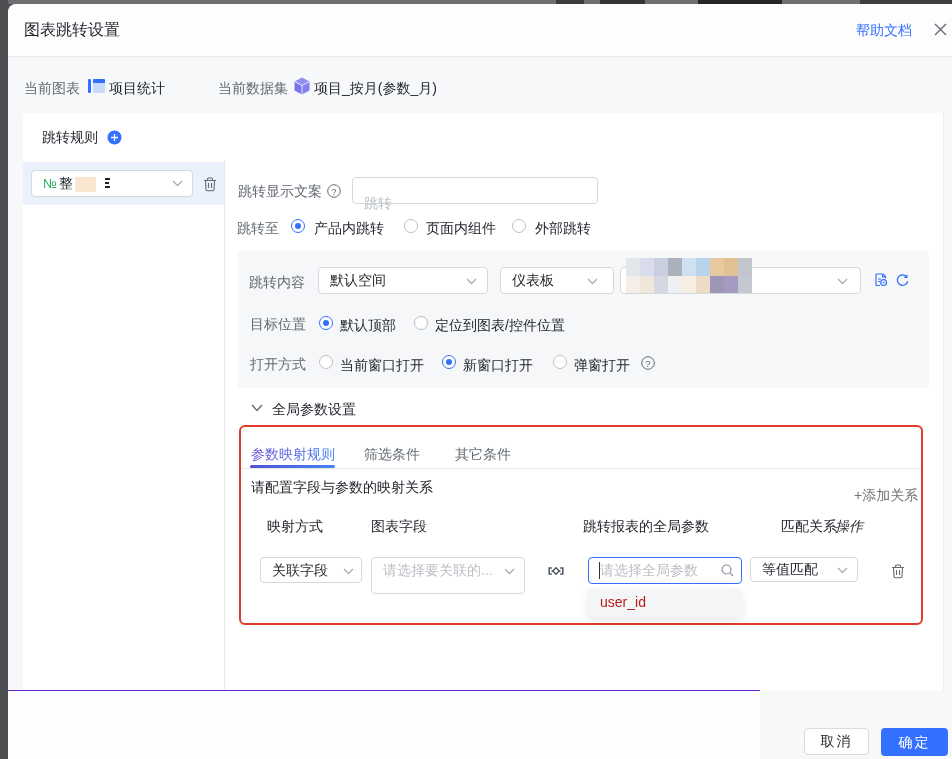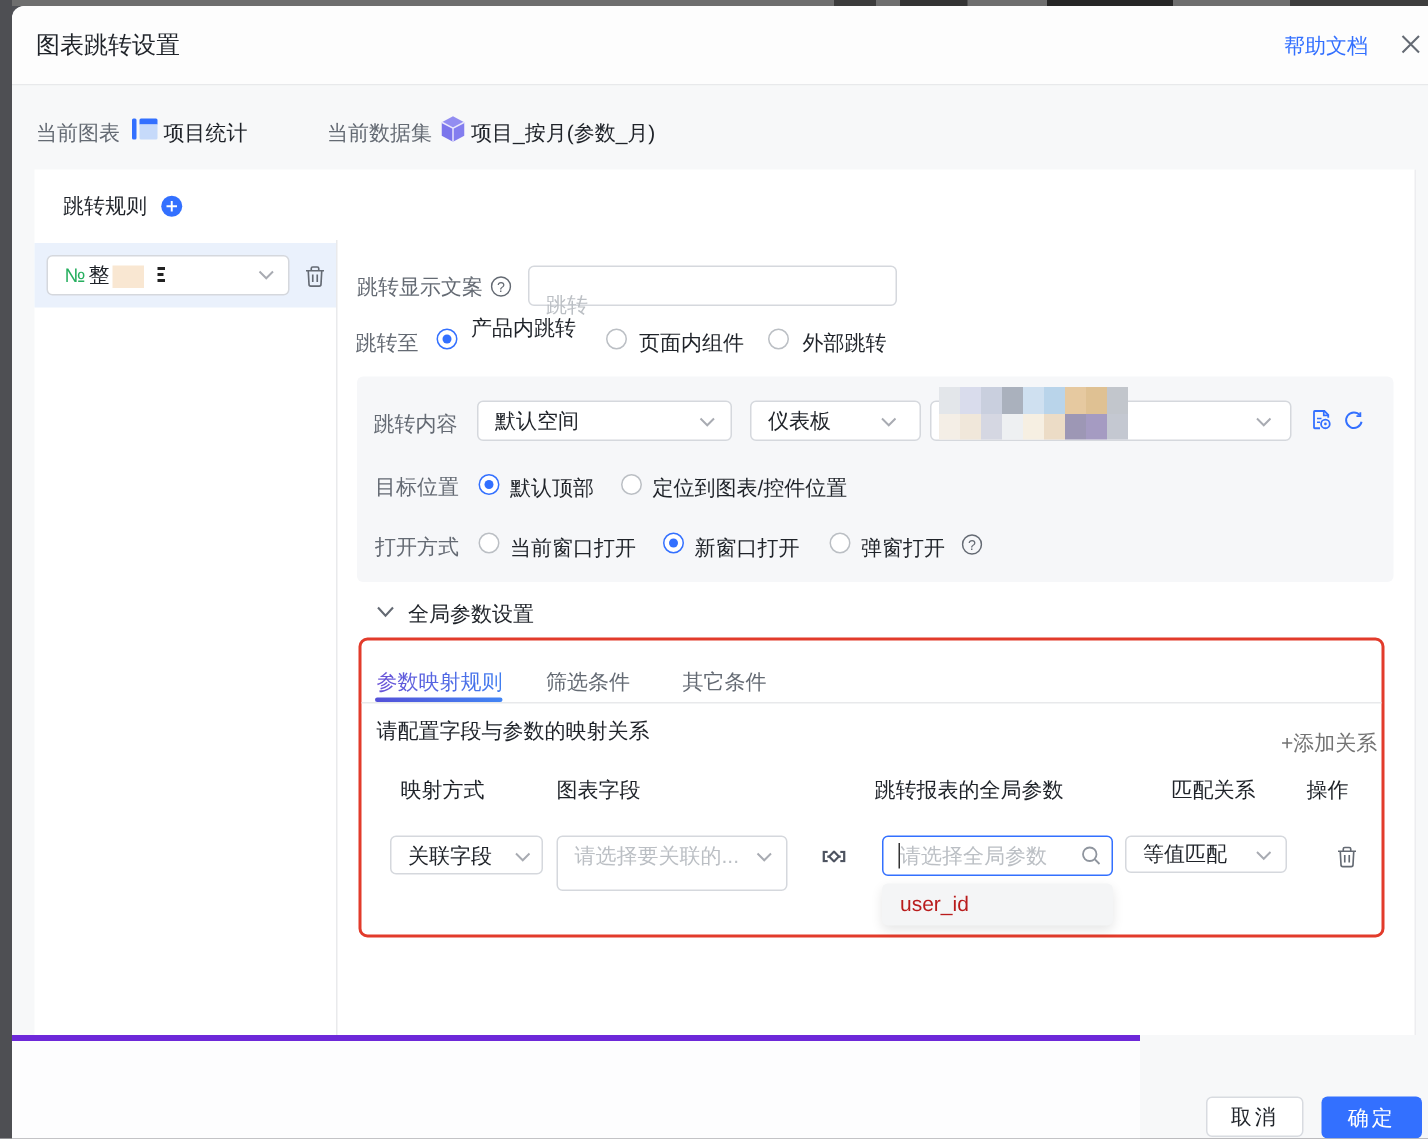--- a/index.html
+++ b/index.html
@@ -8,21 +8,21 @@
   .abs { position:absolute; }
   .dlg { position:absolute; left:8px; top:4px; width:944px; height:755px; background:#f7f8f9; border-radius:8px 0 0 0; overflow:hidden; }
   .hdr { position:absolute; left:0; top:0; width:944px; height:53px; background:#fdfdfd; border-bottom:1px solid #e8e9eb; border-radius:8px 0 0 0; }
   .title { position:absolute; left:16px; top:16px; font-size:16px; color:#1f2329; }
   .help { position:absolute; left:848px; top:18px; font-size:14px; color:#3370ff; }
   .gray { color:#646a73; }
   .dark { color:#1f2329; }
   .card { position:absolute; left:15px; top:109px; width:921px; height:577px; background:#fff; border-right:1px solid #ededf0; }
   .sel { background:#fff; border:1px solid #d5d8dd; border-radius:4px; position:absolute; }
   .ph { color:#bbbfc4; }
-  .ftr { position:absolute; left:0; top:686px; width:752px; height:69px; background:#fdfdfe; border-top:4px solid #6d28d9; }
+  .ftr { position:absolute; left:0; top:686px; width:752px; height:69px; background:#fdfdfe; border-top:1px solid #6d28d9; }
   .btn-cancel { position:absolute; left:796px; top:37px; width:65px; height:27px; background:#fff; border:1px solid #d8dbe0; border-radius:4px; text-align:center; line-height:25px; letter-spacing:2px; }
   .btn-ok { position:absolute; left:873px; top:37px; width:67px; height:28px; background:#3370ff; border-radius:4px; color:#fff; text-align:center; line-height:28px; letter-spacing:2px; }
   .radio { position:absolute; width:14px; height:14px; border:1px solid #bbbfc4; border-radius:50%; background:#fff; }
   .radio.on { border:1.5px solid #3370ff; }
   .radio.on::after { content:""; position:absolute; left:50%; top:50%; width:6px; height:6px; margin:-3px 0 0 -3px; border-radius:50%; background:#3370ff; }
   .lbl { position:absolute; font-size:14px; white-space:nowrap; }
   .grayp { position:absolute; left:215px; top:138px; width:691px; height:137px; background:#f6f7f9; border-radius:4px; }
   .redbox { position:absolute; left:216px; top:312px; width:684px; height:200px; border:2px solid #e23b2b; border-radius:6px; background:#fff; }
   .mosaic { position:absolute; display:grid; grid-template-columns:repeat(9,14px); grid-auto-rows:17.5px; }
 </style>
@@ -91,21 +91,21 @@
     <svg class="abs" style="left:304px;top:71px;" width="14" height="14" viewBox="0 0 14 14">
         <circle cx="7" cy="7" r="6.3" stroke="#646a73" fill="none"></circle>
         <text x="7" y="10.5" font-size="9.5" fill="#646a73" text-anchor="middle">?</text>
       </svg>
     <div class="sel" style="left:329px;top:64px;width:246px;height:27px;">
         <span class="abs ph" style="left:11px;top:17px;font-family:Liberation Mono, monospace;">跳转</span>
       </div>
 
     <div class="lbl gray" style="left:214px;top:107px;">跳转至</div>
     <div class="radio on" style="left:268px;top:106px;"></div>
-    <div class="lbl dark" style="left:291px;top:97px;text-align:right;">产品内跳转</div>
+    <div class="lbl dark" style="left:291px;top:107px;text-align:right;">产品内跳转</div>
     <div class="radio" style="left:381px;top:106px;"></div>
     <div class="lbl dark" style="left:403px;top:107px;">页面内组件</div>
     <div class="radio" style="left:489px;top:106px;"></div>
     <div class="lbl dark" style="left:512px;top:107px;">外部跳转</div>
 
     <div class="grayp"></div>
     <div class="lbl gray" style="left:226px;top:161px;">跳转内容</div>
     <div class="sel" style="left:295px;top:154px;width:170px;height:27px;">
       <span class="abs" style="left:11px;top:4px;">默认空间</span>
       <svg class="abs" style="left:147px;top:10px;" width="11" height="7" viewBox="0 0 11 7">
@@ -185,21 +185,21 @@
       <div class="lbl gray" style="left:214px;top:19px;">其它条件</div>
       <div class="abs" style="left:0;top:41px;width:680px;height:1px;background:#e8e9eb;"></div>
 
       <div class="lbl dark" style="left:10px;top:52px;">请配置字段与参数的映射关系</div>
       <div class="lbl" style="left:613px;top:60px;color:#737373;">+添加关系</div>
 
       <div class="lbl dark" style="left:26px;top:91px;">映射方式</div>
       <div class="lbl dark" style="left:130px;top:91px;">图表字段</div>
       <div class="lbl dark" style="left:342px;top:91px;">跳转报表的全局参数</div>
       <div class="lbl dark" style="left:540px;top:91px;">匹配关系</div>
-      <div class="lbl dark" style="left:630px;top:91px;">操作</div>
+      <div class="lbl dark" style="left:594px;top:91px;font-style:italic;">操作</div>
 
       <div class="sel" style="left:19px;top:130px;width:102px;height:26px;">
         <span class="abs" style="left:11px;top:4px;">关联字段</span>
         <svg class="abs" style="left:82px;top:10px;" width="11" height="7" viewBox="0 0 11 7">
             <path d="M1 1 L5.5 5.5 L10 1" stroke="#a8abb2" stroke-width="1.3" fill="none"></path>
           </svg>
       </div>
       <div class="sel" style="left:130px;top:130px;width:154px;height:37px;">
         <span class="abs ph" style="left:11px;top:4px;">请选择要关联的...</span>
         <svg class="abs" style="left:132px;top:10px;" width="11" height="7" viewBox="0 0 11 7">

